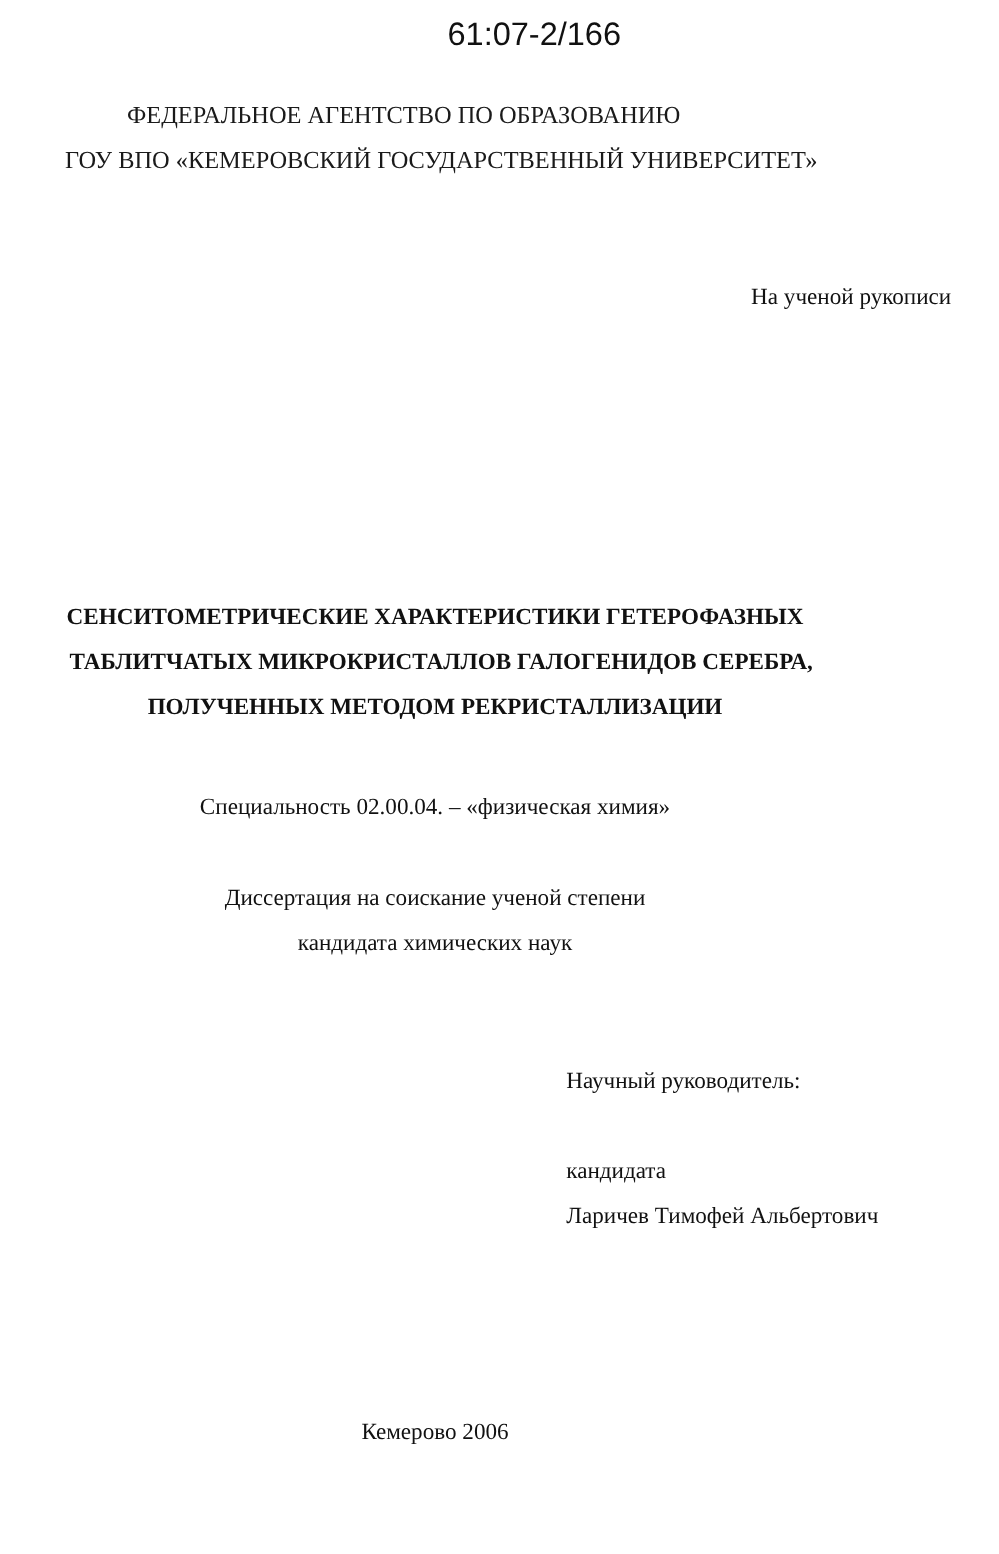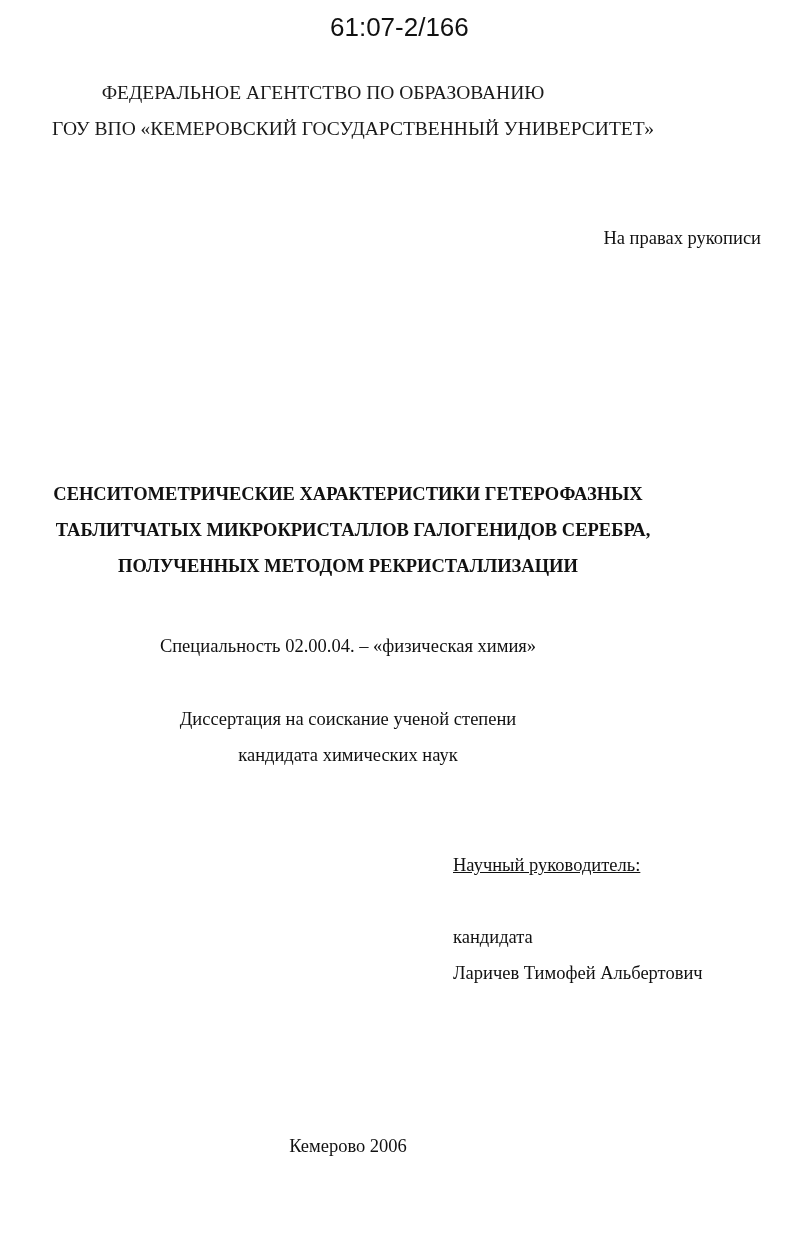--- a/index.html
+++ b/index.html
@@ -1,50 +1,50 @@
 <!DOCTYPE html>
 <html><head>
   <meta charset="utf-8">
   <style>
     html, body { margin: 0; padding: 0; background: #ffffff; }
     body { width: 799px; height: 1243px; position: relative; overflow: hidden; color: #111; }
     .page { position: absolute; left: 0; top: 0; width: 799px; height: 1243px; background: #fff; }
     .serif { font-family: "Liberation Serif", "DejaVu Serif", serif; }
-    .sans { font-family: "Liberation Sans", "DejaVu Sans", sans-serif; }
+    .sans { font-family: "Liberation Sans", "DejaVu Sans", sans-serif; margin-left: 28px; }
     .abs { position: absolute; white-space: nowrap; }
     .center { left: 0; width: 646px; text-align: center; }
     .code { top: 12px; left: 330px; font-size: 26px; color: #111; letter-spacing: 0px; }
     .org { font-size: 19.5px; color: #1a1a1a; }
     .rights { top: 228px; right: 38px; font-size: 18.5px; }
     .author { top: 353px; left: 236px; font-size: 18.5px; font-weight: bold; letter-spacing: 0.3px; word-spacing: 6px; }
     .title { font-size: 18.5px; font-weight: bold; }
     .body-text { font-size: 18.5px; }
     .sup { left: 453px; font-size: 18.5px; }
   </style>
 </head>
 <body>
 
 <div class="page">
 
   <div class="abs sans code">61:07-2/166</div>
 
   <div class="abs serif org center" style="top:82px;">ФЕДЕРАЛЬНОЕ АГЕНТСТВО ПО ОБРАЗОВАНИЮ</div>
   <div class="abs serif org center" style="top:118px; left:30px;">ГОУ ВПО «КЕМЕРОВСКИЙ ГОСУДАРСТВЕННЫЙ УНИВЕРСИТЕТ»</div>
 
-  <div class="abs serif rights">На правах рукописи</div>
+  <div class="abs serif rights">На ученой рукописи</div>
 
 
   <div class="abs serif title center" style="top:484px; left:25px;">СЕНСИТОМЕТРИЧЕСКИЕ ХАРАКТЕРИСТИКИ ГЕТЕРОФАЗНЫХ</div>
   <div class="abs serif title center" style="top:520px; left:30px;">ТАБЛИТЧАТЫХ МИКРОКРИСТАЛЛОВ ГАЛОГЕНИДОВ СЕРЕБРА,</div>
   <div class="abs serif title center" style="top:556px; left:25px;">ПОЛУЧЕННЫХ МЕТОДОМ РЕКРИСТАЛЛИЗАЦИИ</div>
 
   <div class="abs serif body-text center" style="top:636px; left:25px;">Специальность 02.00.04. – «физическая химия»</div>
 
   <div class="abs serif body-text center" style="top:709px; left:25px;">Диссертация на соискание ученой степени</div>
   <div class="abs serif body-text center" style="top:745px; left:25px;">кандидата химических наук</div>
 
-  <div class="abs serif sup" style="top:855px;text-decoration:underline;">Научный руководитель:</div>
+  <div class="abs serif sup" style="top:855px;">Научный руководитель:</div>
   <div class="abs serif sup" style="top:927px;">кандидата</div>
   <div class="abs serif sup" style="top:963px;">Ларичев Тимофей Альбертович</div>
 
   <div class="abs serif body-text center" style="top:1136px; left:25px;">Кемерово 2006</div>
 
 </div>
 
 </body></html>

